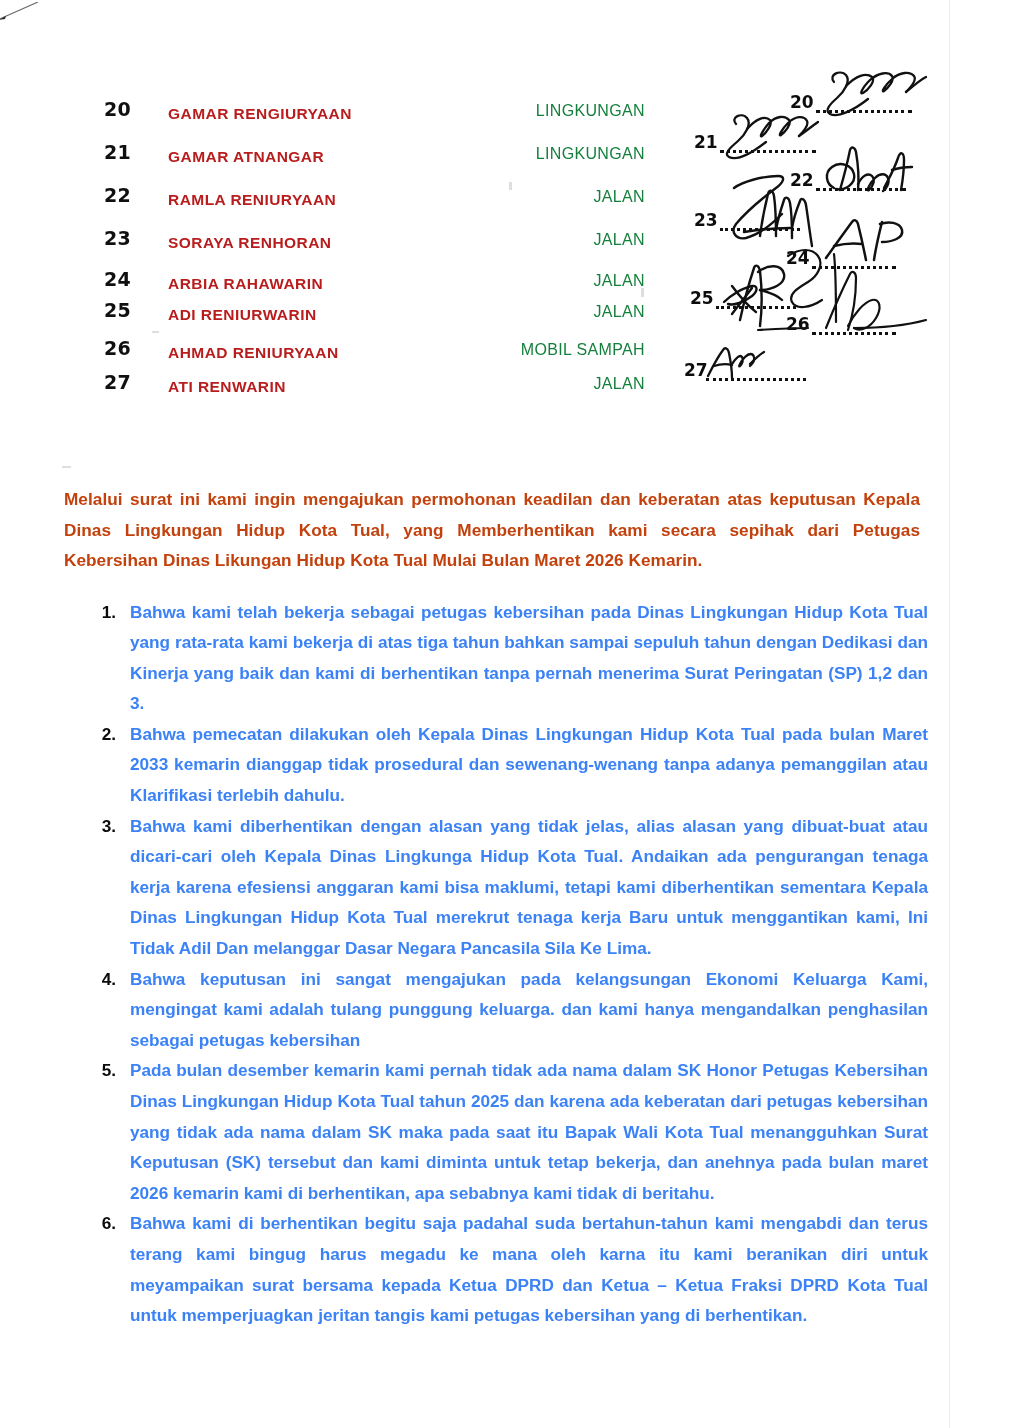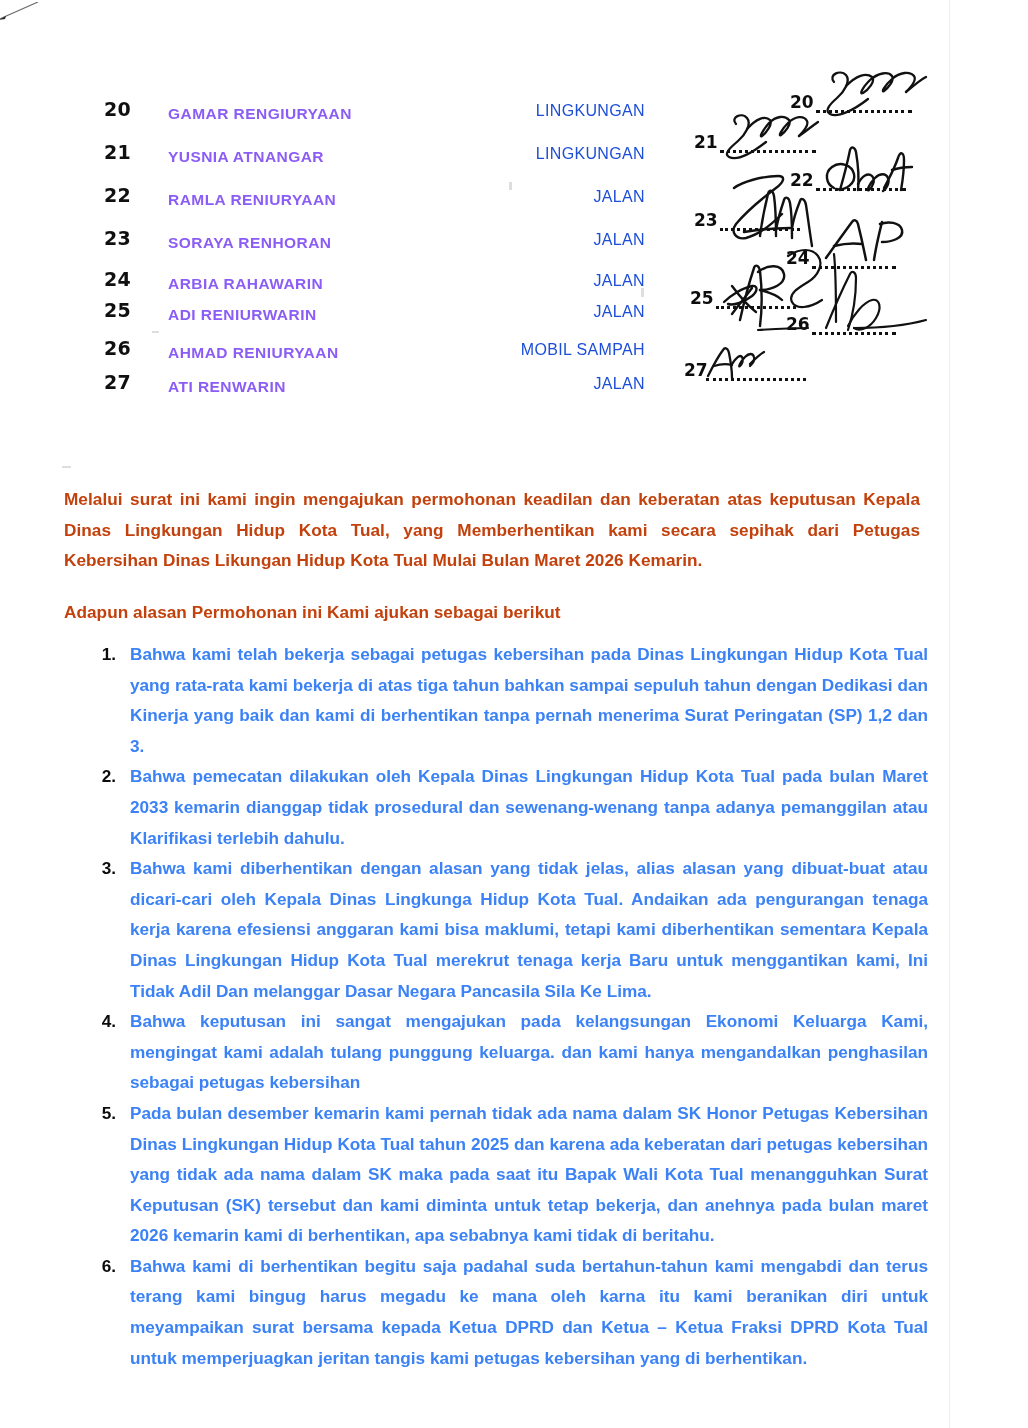--- a/index.html
+++ b/index.html
@@ -73,35 +73,35 @@
     letter-spacing: .3px;
   }
   .col-name {
     position: absolute;
     left: 168px;
     top: 7px;
     font-family: "Liberation Sans", sans-serif;
     font-size: 15.5px;
     font-weight: 600;
     letter-spacing: .45px;
-    color: #8b5cf6;
+    color: #b91c1c;
     white-space: nowrap;
     text-align: right;
   }
   .col-area {
     position: absolute;
     left: 360px;
     top: 4px;
     width: 285px;
     text-align: right;
     font-family: "Liberation Sans", sans-serif;
     font-size: 16px;
     font-weight: 500;
     letter-spacing: .35px;
-    color: #1d4ed8;
+    color: #15803d;
     white-space: nowrap;
   }
 
   
   .sig-cell {
     position: absolute;
     height: 60px;
   }
   .sig-num {
     position: absolute;
@@ -200,21 +200,21 @@
   <div class="sig-table">
 
     <div class="sig-row" style="top:98px;">
       <span class="col-no">20</span>
       <span class="col-name">GAMAR RENGIURYAAN</span>
       <span class="col-area">LINGKUNGAN</span>
     </div>
 
     <div class="sig-row" style="top:141px;">
       <span class="col-no">21</span>
-      <span class="col-name">YUSNIA ATNANGAR</span>
+      <span class="col-name">GAMAR ATNANGAR</span>
       <span class="col-area">LINGKUNGAN</span>
     </div>
 
     <div class="sig-row" style="top:184px;">
       <span class="col-no">22</span>
       <span class="col-name">RAMLA RENIURYAAN</span>
       <span class="col-area">JALAN</span>
     </div>
 
     <div class="sig-row" style="top:227px;">
@@ -367,21 +367,20 @@
             <path d="M28 22 C32 16, 36 12, 38 15 C40 18, 38 22, 36 24 C34 26, 36 20, 41 15 C45 11, 49 11, 50 15 C51 18, 48 22, 46 24"></path>
             <path d="M46 22 C50 18, 55 13, 60 10"></path>
           </g>
         </svg>
       </span>
     </div>
   </div>
 
   <div class="body-block" style="top:476px;">
     <p class="para lead">Melalui surat ini kami ingin mengajukan permohonan keadilan dan keberatan atas keputusan Kepala Dinas Lingkungan Hidup Kota Tual, yang Memberhentikan kami secara sepihak dari Petugas Kebersihan Dinas Likungan Hidup Kota Tual Mulai Bulan Maret 2026 Kemarin.</p>
-    <p class="para subhead">Adapun alasan Permohonan ini Kami ajukan sebagai berikut</p>
 
     <ol class="reasons">
       <li>
         <span class="li-text">Bahwa kami telah bekerja sebagai petugas kebersihan pada Dinas Lingkungan Hidup Kota Tual yang  rata-rata kami bekerja di atas tiga tahun bahkan sampai sepuluh tahun dengan Dedikasi dan Kinerja yang baik dan kami di berhentikan tanpa pernah menerima Surat Peringatan (SP) 1,2 dan 3.</span>
       </li>
       <li>
         <span class="li-text">Bahwa pemecatan dilakukan oleh Kepala Dinas Lingkungan Hidup Kota Tual pada bulan Maret 2033 kemarin dianggap tidak prosedural dan sewenang-wenang tanpa adanya pemanggilan atau Klarifikasi terlebih dahulu.</span>
       </li>
       <li>
         <span class="li-text">Bahwa kami diberhentikan dengan alasan yang tidak jelas, alias alasan yang dibuat-buat atau dicari-cari oleh Kepala Dinas Lingkunga Hidup Kota Tual. Andaikan ada pengurangan tenaga kerja karena efesiensi anggaran kami bisa maklumi, tetapi kami diberhentikan sementara Kepala Dinas Lingkungan Hidup Kota Tual merekrut tenaga kerja  Baru untuk menggantikan kami, Ini Tidak Adil Dan melanggar Dasar Negara Pancasila Sila Ke Lima.</span>

